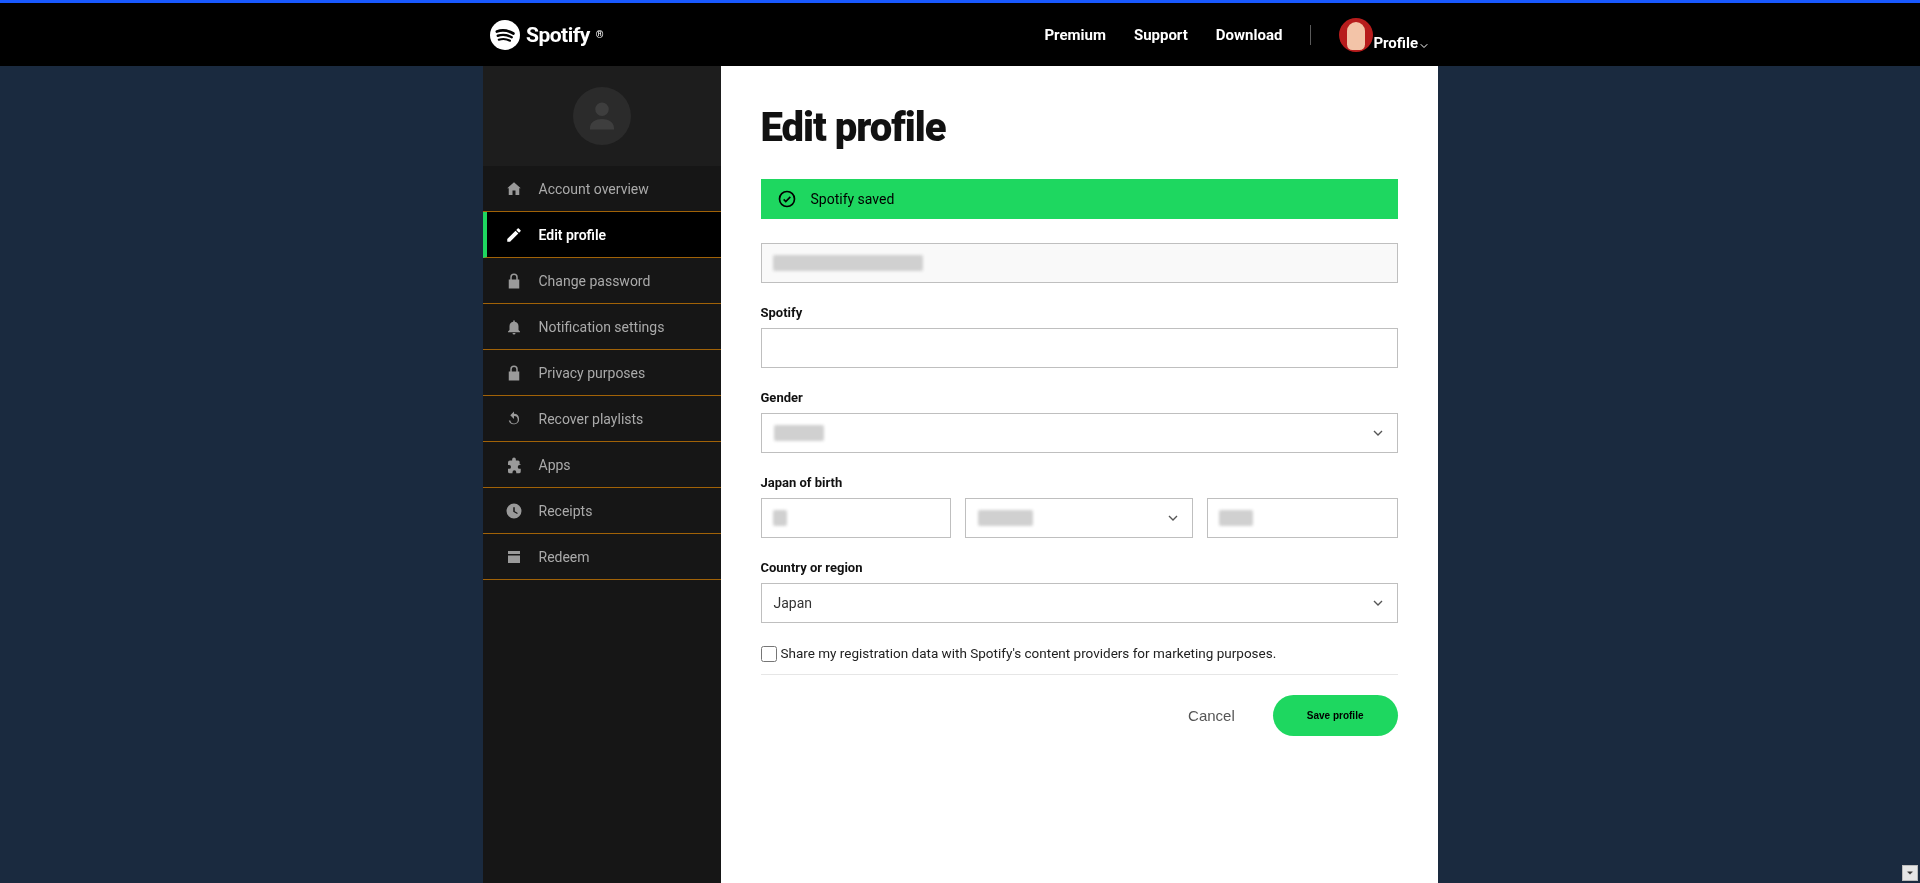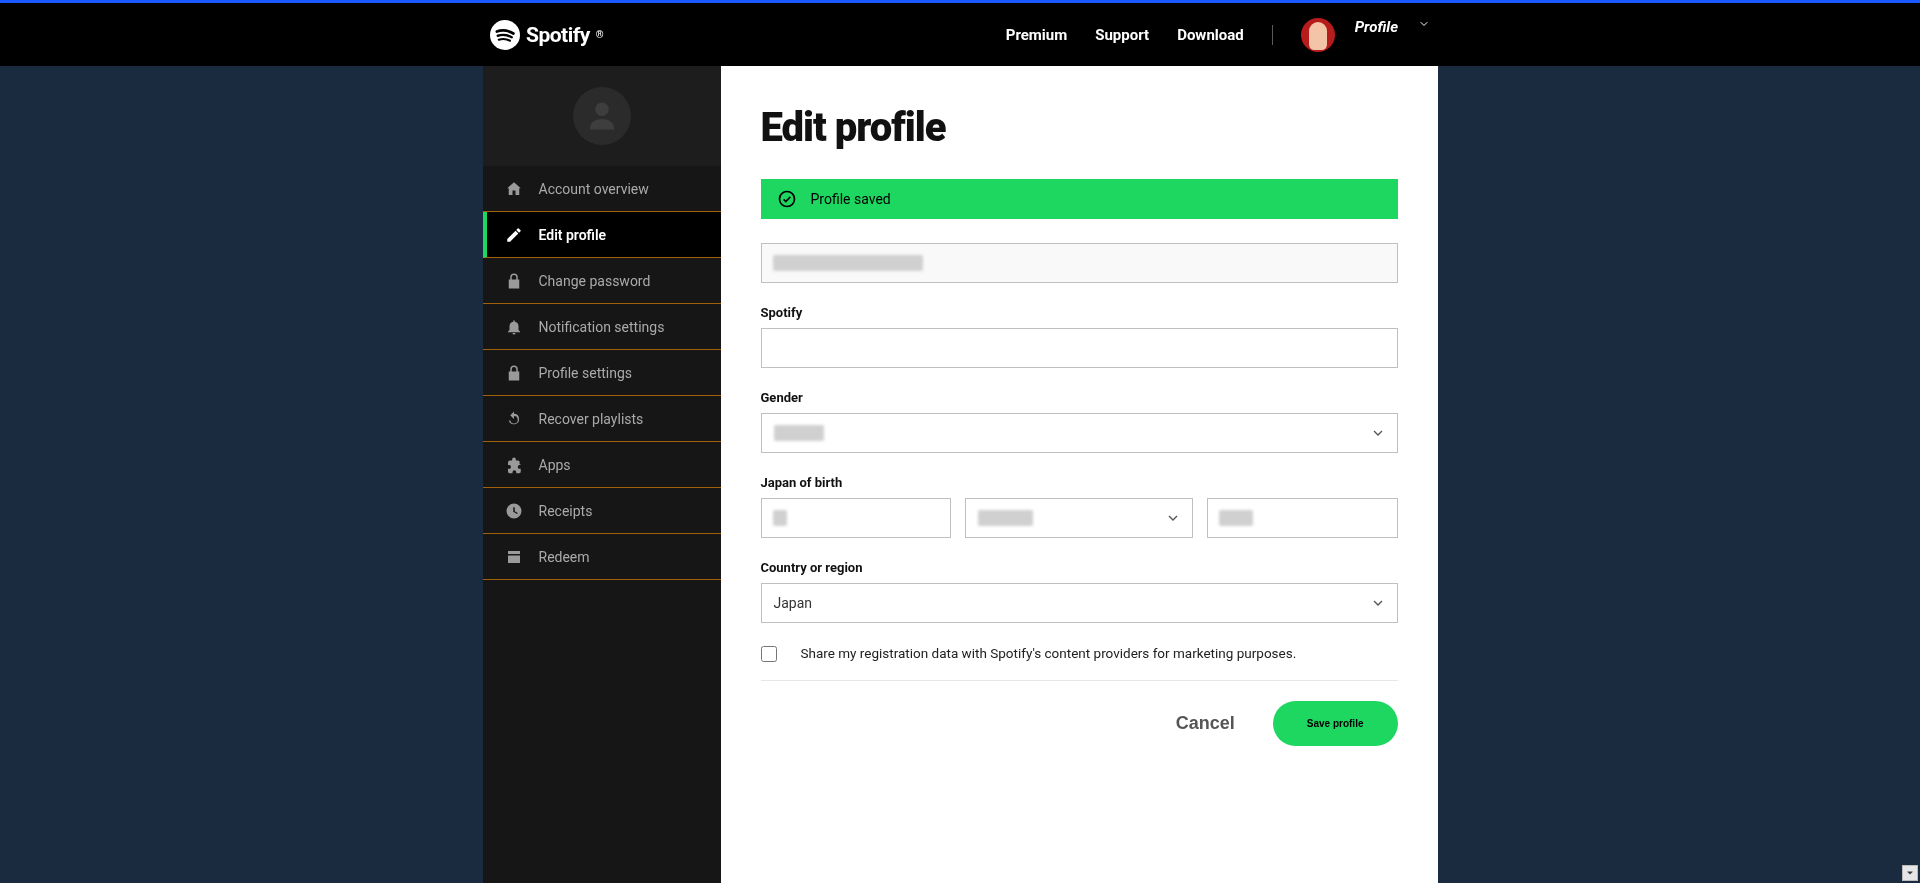--- a/index.html
+++ b/index.html
@@ -53,24 +53,23 @@
     font-weight: 700;
     font-size: 15px;
   }
   .nav-right .divider {
     width: 1px;
     height: 20px;
     background: #5a5a5a;
   }
   .profile-chip {
     display: flex;
-    align-items: flex-start;
-    gap: 20px;
+    align-items: flex-end;
+    gap: 0;
     cursor: pointer;
-    font-style: italic;
   }
   .avatar-sm {
     width: 34px;
     height: 34px;
     border-radius: 50%;
     background: #b71c1c;
     position: relative;
     overflow: hidden;
   }
   .avatar-sm::after {
@@ -173,37 +172,37 @@
     position: absolute; right: 12px; top: 50%; transform: translateY(-50%);
     width: 16px; height: 16px; pointer-events: none;
     stroke: #555; fill: none; stroke-width: 2;
   }
   .dob-row { display: flex; gap: 14px; }
   .dob-row .input { flex: 1; }
   .dob-row .select-wrap { flex: 1.2; }
   .dob-row .input-year { flex: 1; }
 
   .checkbox-row {
-    display: flex; align-items: flex-start; gap: 24px;
+    display: flex; align-items: flex-start; gap: 4px;
     font-size: 13.5px; color: #222; margin-top: 4px;
-    padding-bottom: 18px;
+    padding-bottom: 12px;
     border-bottom: 1px solid #e6e6e6;
   }
   .checkbox-row input[type="checkbox"] {
     width: 16px; height: 16px; margin-top: 1px;
     accent-color: #1ed760;
   }
 
   .actions {
     display: flex; justify-content: flex-end; gap: 18px;
     margin-top: 20px;
   }
   .btn-cancel {
     background: none; border: none;
-    font-size: 18px; font-weight: 700; color: #555;
+    font-size: 15px; font-weight: 400; color: #555;
     padding: 12px 20px; cursor: pointer;
   }
   .btn-save {
     background: #1ed760; border: none;
     font-size: 10px; font-weight: 700; color: #000;
     padding: 12px 34px; border-radius: 999px; cursor: pointer;
   }
 
   .blur-strip {
     display: inline-block;
@@ -289,21 +288,21 @@
     <div class="side-item">
       <svg class="side-icon" viewBox="0 0 24 24">
           <path d="M12 22a2 2 0 0 0 2-2h-4a2 2 0 0 0 2 2zm6-6V11a6 6 0 0 0-5-5.91V4a1 1 0 1 0-2 0v1.09A6 6 0 0 0 6 11v5l-2 2v1h16v-1l-2-2z"></path>
         </svg>
       <span>Notification settings</span>
     </div>
     <div class="side-item">
       <svg class="side-icon" viewBox="0 0 24 24">
           <path d="M12 2a5 5 0 0 0-5 5v3H5v12h14V10h-2V7a5 5 0 0 0-5-5zm-3 5a3 3 0 1 1 6 0v3H9V7z"></path>
         </svg>
-      <span>Profile settings</span>
+      <span>Privacy purposes</span>
     </div>
     <div class="side-item">
       <svg class="side-icon" viewBox="0 0 24 24">
           <path d="M12 5V2L7 7l5 5V8a5 5 0 1 1-4.9 6H5.05A7 7 0 1 0 12 5z"></path>
         </svg>
       <span>Recover playlists</span>
     </div>
     <div class="side-item">
       <svg class="side-icon" viewBox="0 0 24 24">
           <path d="M20.5 11h-1V8a2 2 0 0 0-2-2h-3V4.5a2.5 2.5 0 0 0-5 0V6H6.5A2.5 2.5 0 0 0 4 8.5V12h1.5a2.5 2.5 0 0 1 0 5H4v3.5A2.5 2.5 0 0 0 6.5 23H10v-1.5a2.5 2.5 0 0 1 5 0V23h3.5a2.5 2.5 0 0 0 2.5-2.5V17h-1.5a2.5 2.5 0 0 1 0-5H21l-.5-1z"></path>
@@ -325,21 +324,21 @@
   </aside>
 
   <main class="content">
     <h1 class="page-title">Edit profile</h1>
 
     <div class="alert-success">
       <svg viewBox="0 0 24 24">
         <circle cx="12" cy="12" r="9"></circle>
         <path d="M8 12.5l2.5 2.5L16 9.5"></path>
       </svg>
-      <span>Profile saved</span>
+      <span>Spotify saved</span>
     </div>
 
     <div class="field">
       <div style="position:relative;">
         <input class="input" type="text" style="background: rgb(249, 249, 249); color: transparent;" value="">
         <span class="blur-strip" style="position:absolute;left:12px;top:12px;width:150px;"></span>
       </div>
     </div>
 
     <div class="field">

